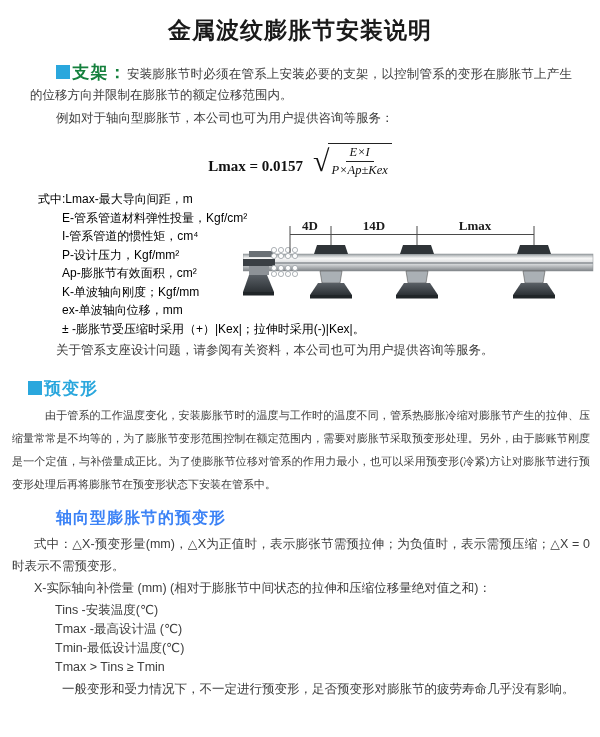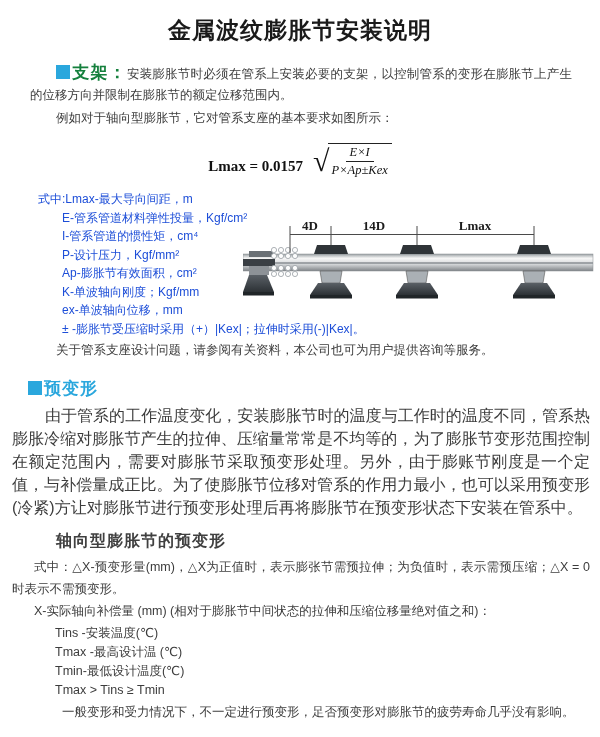--- a/index.html
+++ b/index.html
@@ -49,55 +49,55 @@
   .frac .num{border-bottom:1px solid #222;padding:0 4px 1px 4px;}
   .frac .den{padding-top:1px;}
   .f-var{font-style:italic;font-size:12.5px;text-align:right;}
   .formula2{margin:8px 0 10px 0;display:flex;justify-content:center;align-items:center;font-size:14px;}
   .formula2 .f-lhs2{font-weight:bold;font-size:14.5px;letter-spacing:0.5px;}
   .paren{font-size:24px;font-weight:300;line-height:24px;padding:0 1px;}
   .f-mid{padding:0 4px;font-size:14px;}
   .small-frac{font-size:11.5px;}
 
   
-  .defs-wrap{position:relative;margin-top:12px;font-size:12px;color:#1d4ed8;}
+  .defs-wrap{position:relative;margin-top:12px;font-size:12px;color:#000000;}
   .def-line{margin:0 0 0 62px;line-height:18.5px;}
   .def-line.first{margin-left:38px;}
   .def-line.pm{margin-left:62px;}
   .note-line{margin:2px 28px 0 30px;text-indent:26px;font-size:12.5px;line-height:21px;}
   .diagram{position:absolute;left:243px;top:26px;}
 
   
   .sec2-head{margin:16px 0 4px 28px;}
   .sec2-head .txt{color:#2aa7dd;font-size:17px;font-weight:bold;letter-spacing:1px;}
   .sec2-body{
-    margin:4px 10px 0 12px;font-size:16px;line-height:23px;
+    margin:4px 10px 0 12px;font-size:11px;line-height:23px;
     text-align:justify;text-indent:33px;
   }
   .sub-head{
-    color:#404040;font-size:16px;font-weight:bold;letter-spacing:1px;
+    color:#3b82f6;font-size:16px;font-weight:bold;letter-spacing:1px;
     margin:12px 0 4px 56px;
   }
   .explain{margin:0 10px 0 12px;font-size:12.5px;line-height:22px;text-align:justify;text-indent:22px;}
   .temps{margin:2px 0 0 55px;font-size:12.5px;}
   .temps div{line-height:19px;}
   .gen-note{margin:2px 10px 0 12px;font-size:12.5px;line-height:21px;text-indent:50px;}
 </style>
 </head>
 <body>
 
 <div class="page">
 
   <h1 class="doc-title">金属波纹膨胀节安装说明</h1>
 
   <div class="sec1">
     <p class="lead">
       <span class="marker"></span><span class="sec-head-inline">支架：</span><span>安装膨胀节时必须在管系上安装必要的支架，以控制管系的变形在膨胀节上产生的位移方向并限制在膨胀节的额定位移范围内。</span>
     </p>
-    <p class="example">例如对于轴向型膨胀节，它对管系支座的基本要求如图所示：</p>
+    <p class="example">例如对于轴向型膨胀节，本公司也可为用户提供咨询等服务：</p>
   </div>
 
   <div class="formula formula1">
     <span class="f-lhs">Lmax = 0.0157</span>
     <span class="sqrt">
       <span class="sqrt-sym">√</span>
       <span class="rad-content">
         <span class="frac">
           <span class="num f-var">E×I</span>
           <span class="den f-var">P×Ap±Kex</span>

